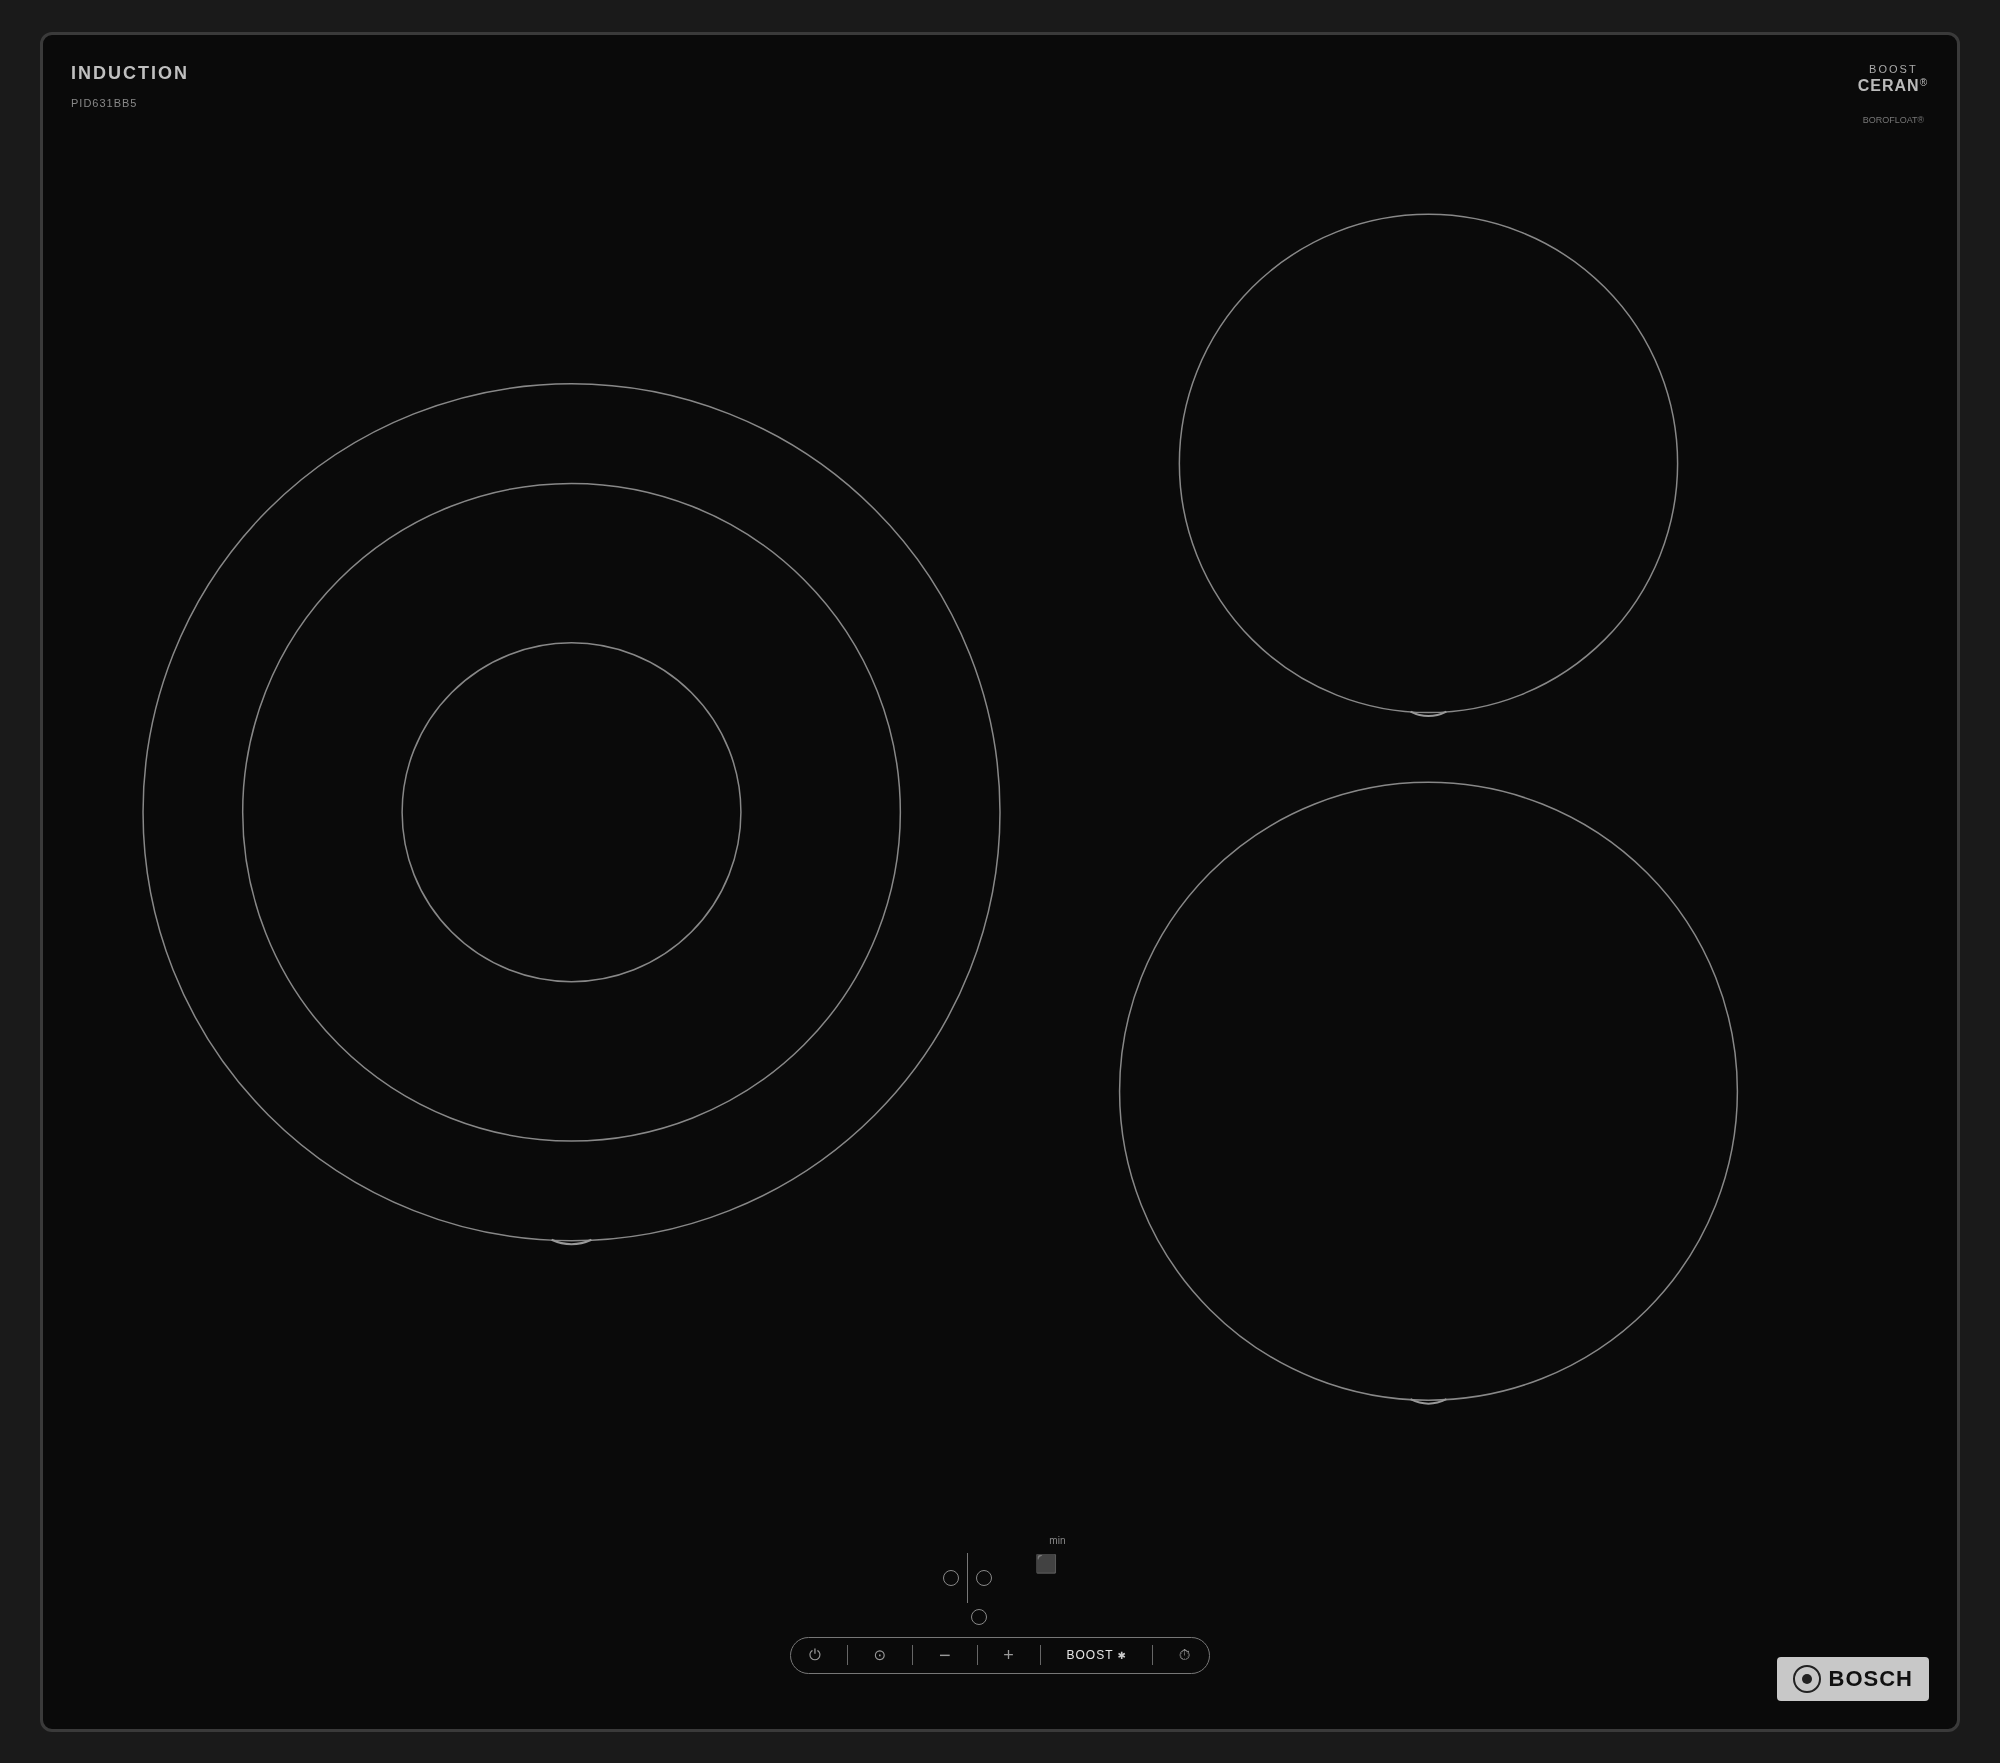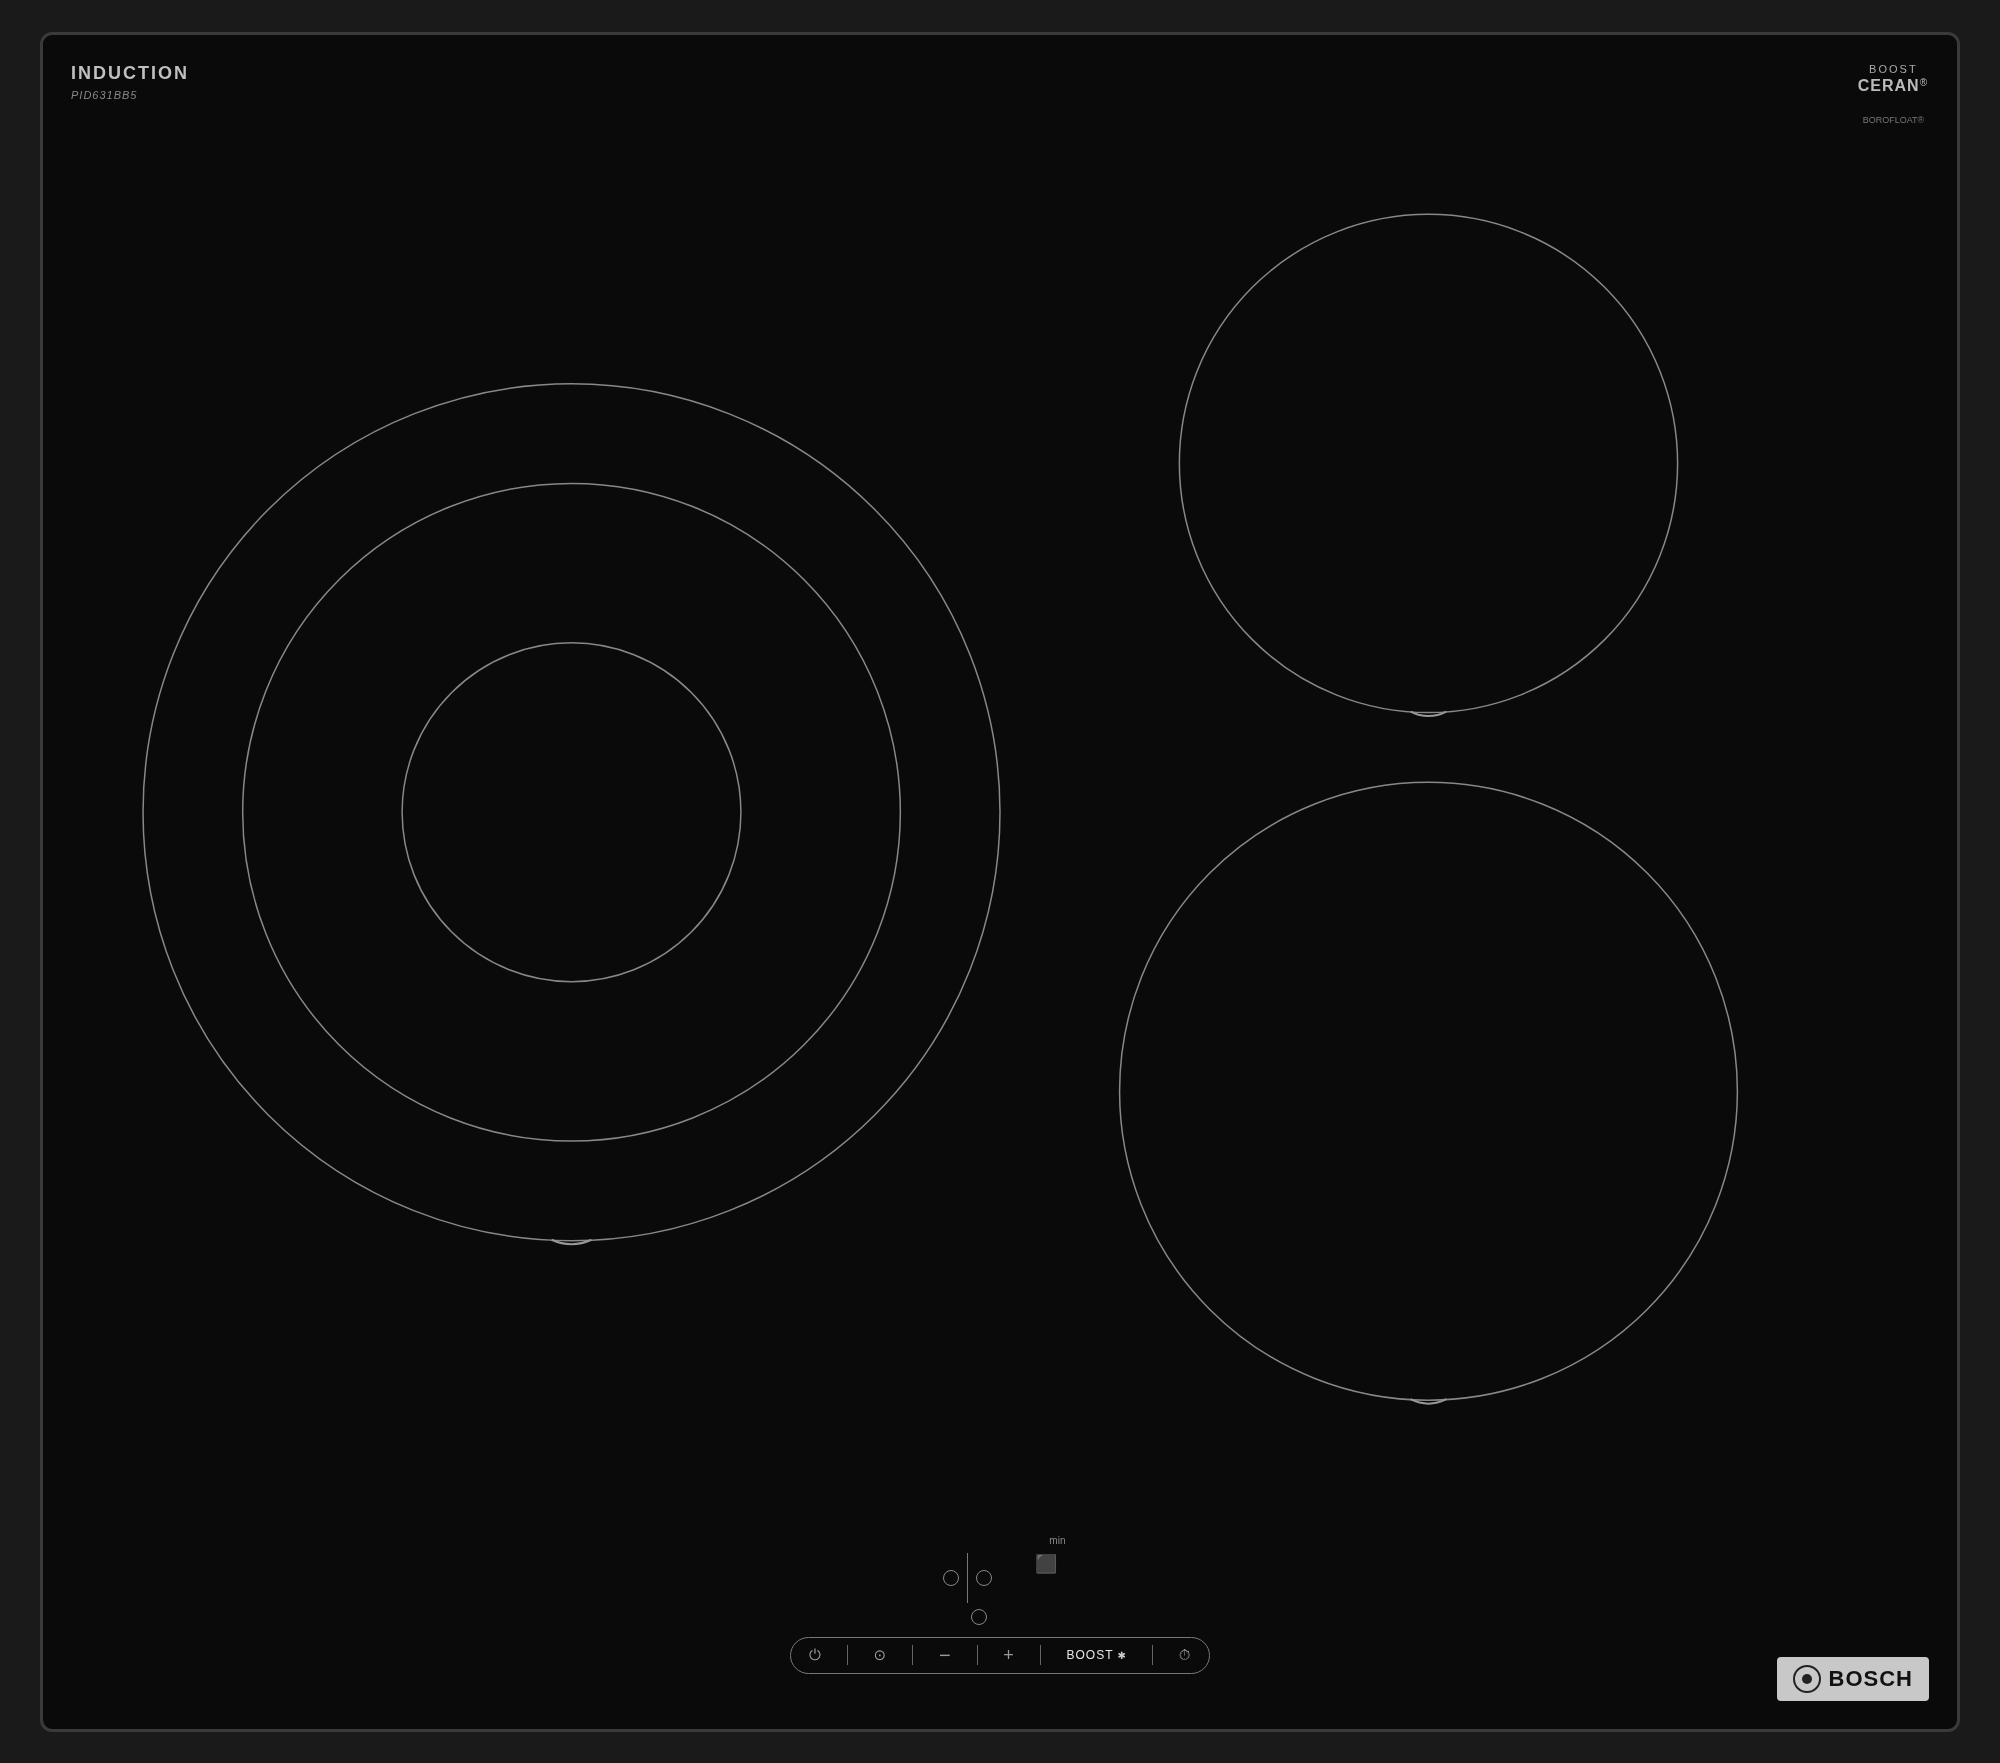--- a/index.html
+++ b/index.html
@@ -30,23 +30,22 @@
     }
     .induction-text {
       font-size: 18px;
       font-weight: bold;
       letter-spacing: 2px;
       color: #c0c0c0;
     }
     .model-text {
       font-size: 11px;
       color: #888;
-      margin-top: 5px;
+      margin-top: 13px;
       letter-spacing: 1px;
-      font-style: italic;
     }
     .top-right-label {
       position: absolute;
       top: 28px;
       right: 28px;
       text-align: center;
       color: #b0b0b0;
       font-family: Arial, sans-serif;
     }
     .schott-text {

